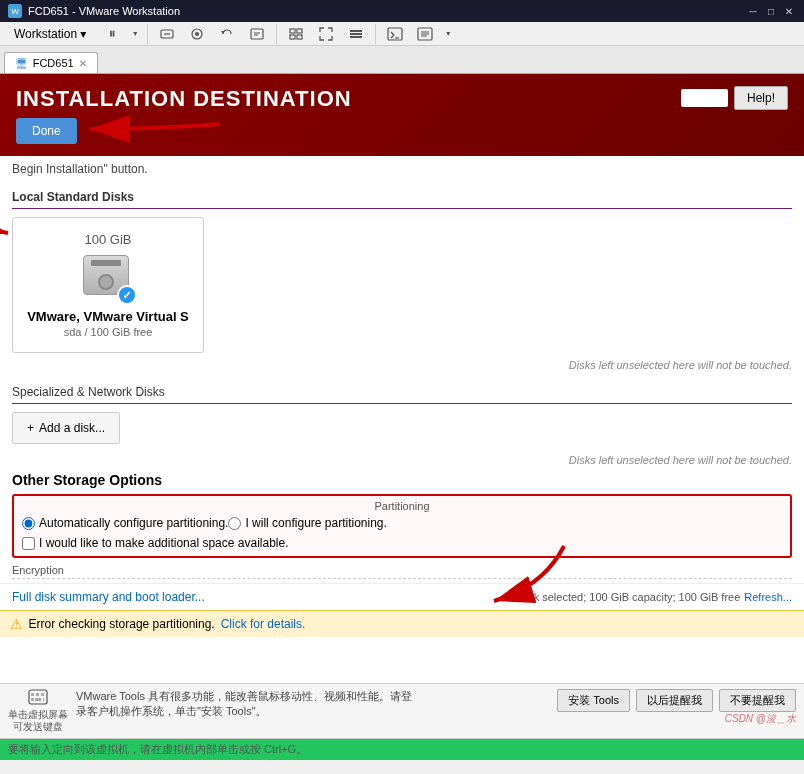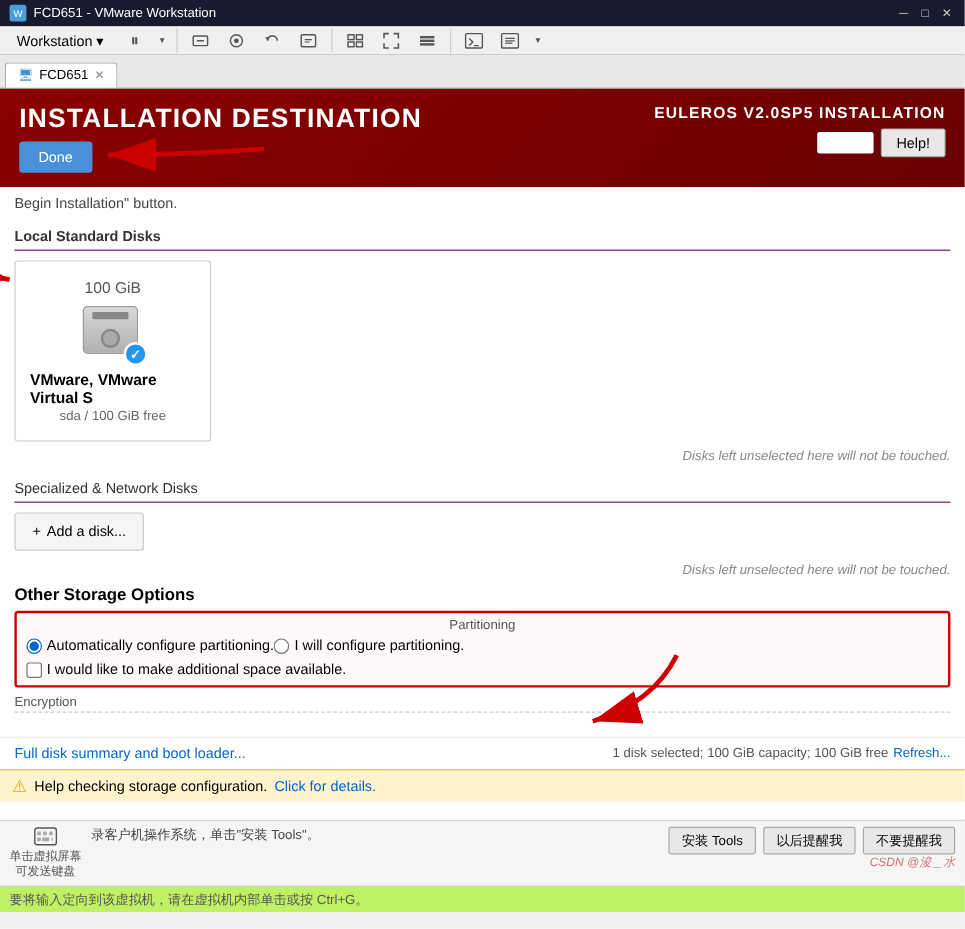--- a/index.html
+++ b/index.html
@@ -122,21 +122,21 @@
       border-radius: 3px;
       padding: 4px 8px 6px;
       margin-bottom: 6px;
       background: #fff8f8;
     }
     .partitioning-label { font-size: 11px; color: #555; margin-bottom: 4px; text-align: center; }
     .radio-row { display: flex; align-items: center; gap: 0; margin-bottom: 6px; }
     .radio-option { display: flex; align-items: center; gap: 4px; font-size: 12px; }
     .checkbox-row { display: flex; align-items: center; gap: 4px; font-size: 12px; margin-top: 2px; }
 
-    .encryption-section { margin-bottom: 20px; }
+    .encryption-section { margin-bottom: 4px; }
     .encryption-label { font-size: 11px; color: #555; border-bottom: 1px dashed #ccc; padding-bottom: 2px; }
 
     .bottom-link { color: #0066cc; cursor: pointer; font-size: 12px; text-decoration: none; }
     .refresh-link { color: #0066cc; cursor: pointer; }
 
     .error-bar {
       background: #fff3cd;
       border-top: 1px solid #f0c040;
       padding: 5px 10px;
       display: flex;
@@ -163,21 +163,21 @@
       background: #e8e8e8;
       border: 1px solid #aaa;
       padding: 3px 10px;
       font-size: 11px;
       cursor: pointer;
       border-radius: 2px;
     }
 
     
     .status-bar-bottom {
-      background: #bef264;
+      background: #22c55e;
       border-top: 1px solid #ccc;
       padding: 3px 8px;
       font-size: 11px;
       color: #555;
     }
 
     .content-wrapper {
       position: relative;
       display: flex;
       flex-direction: column;
@@ -285,21 +285,20 @@
 </div>
 
 <div class="content-wrapper">
 
   <div class="install-header">
     <div>
       <div class="install-title">INSTALLATION DESTINATION</div>
       <button class="done-btn">Done</button>
     </div>
     <div style="display:flex;flex-direction:column;align-items:flex-end;gap:6px;">
-      <div class="install-right">EULEROS V2.0SP5 INSTALLATION</div>
       <div style="display:flex;align-items:center;gap:6px;">
         <div style="background:white;padding:2px 8px;display:flex;align-items:center;gap:4px;border-radius:2px;">
           <span style="font-size:10px;">⌨</span>
           <span>us</span>
         </div>
         <button style="background:#e8e8e8;border:1px solid #aaa;padding:4px 12px;cursor:pointer;border-radius:2px;font-size:12px;">Help!</button>
       </div>
     </div>
 
     <svg style="position:absolute;left:0;top:0;width:100%;height:100%;pointer-events:none;">
@@ -315,21 +314,21 @@
   <div style="flex:1;overflow-y:auto;position:relative;background:white;">
 
     <div style="padding:0 12px;">
 
       <div style="padding:6px 0;font-size:12px;color:#444;">
         <span>Begin Installation" button.</span>
       </div>
 
       <div class="section-label local">Local Standard Disks</div>
 
-      <div style="border:1px solid #ccc;border-radius:3px;padding:14px 12px;margin-bottom:4px;display:flex;flex-direction:column;align-items:center;width:164px;cursor:pointer;position:relative;">
+      <div style="border:1px solid #ccc;border-radius:3px;padding:14px 12px;margin-bottom:4px;display:flex;flex-direction:column;align-items:center;width:192px;cursor:pointer;position:relative;">
         <div style="font-size:13px;color:#555;margin-bottom:8px;">
           <span>100 GiB</span>
         </div>
 
         <div style="position:relative;width:50px;height:46px;margin-bottom:8px;">
           <div style="width:46px;height:40px;background:linear-gradient(180deg,#d8d8d8,#b0b0b0);border-radius:4px;border:1px solid #999;position:relative;">
             <div style="position:absolute;top:4px;left:50%;transform:translateX(-50%);width:30px;height:6px;background:#888;border-radius:1px;"></div>
             <div style="position:absolute;bottom:4px;left:50%;transform:translateX(-50%);width:16px;height:16px;background:#aaa;border-radius:50%;border:2px solid #888;"></div>
           </div>
           <div style="position:absolute;bottom:-4px;right:-4px;width:20px;height:20px;background:#2196F3;border-radius:50%;border:2px solid white;display:flex;align-items:center;justify-content:center;color:white;font-size:11px;font-weight:bold;">✓</div>
@@ -392,21 +391,21 @@
     <div style="display:flex;justify-content:space-between;align-items:center;padding:6px 12px;border-top:1px solid #eee;">
       <a class="bottom-link">Full disk summary and boot loader...</a>
       <div style="display:flex;align-items:flex-end;gap:4px;font-size:11px;color:#555;">
         <span>1 disk selected; 100 GiB capacity; 100 GiB free</span>
         <span class="refresh-link">Refresh...</span>
       </div>
     </div>
 
     <div class="error-bar">
       <span class="error-icon">⚠</span>
-      <span>Help checking storage configuration.</span>
+      <span>Error checking storage partitioning.</span>
       <a class="error-link">Click for details.</a>
     </div>
 
     <svg style="position:absolute;right:200px;top:390px;width:120px;height:80px;pointer-events:none;overflow:visible;">
       <defs>
         <marker id="arrowhead3" markerWidth="10" markerHeight="7" refX="10" refY="3.5" orient="auto">
           <polygon points="0 0, 10 3.5, 0 7" fill="#cc0000"></polygon>
         </marker>
       </defs>
       <path d="M 80 0 Q 60 40 10 55" stroke="#cc0000" stroke-width="4" fill="none" marker-end="url(#arrowhead3)"></path>
@@ -420,20 +419,21 @@
           <rect x="3" y="4" width="3" height="3" fill="#aaa" rx="0.5"></rect>
           <rect x="8" y="4" width="3" height="3" fill="#aaa" rx="0.5"></rect>
           <rect x="13" y="4" width="3" height="3" fill="#aaa" rx="0.5"></rect>
           <rect x="3" y="9" width="3" height="3" fill="#aaa" rx="0.5"></rect>
           <rect x="7" y="9" width="6" height="3" fill="#aaa" rx="0.5"></rect>
           <rect x="15" y="9" width="1" height="3" fill="#aaa" rx="0.5"></rect>
         </svg>
       <span style="text-align:center;line-height:1.2;">单击虚拟屏幕<br>可发送键盘</span>
     </div>
     <div class="vm-tools-text">
+      <div>VMware Tools 具有很多功能，能改善鼠标移动性、视频和性能。请登</div>
       <div>录客户机操作系统，单击"安装 Tools"。</div>
     </div>
     <div class="vm-tools-btns">
       <button class="vm-tools-btn">安装 Tools</button>
       <button class="vm-tools-btn">以后提醒我</button>
       <button class="vm-tools-btn">不要提醒我</button>
     </div>
   </div>
 
 </div>

